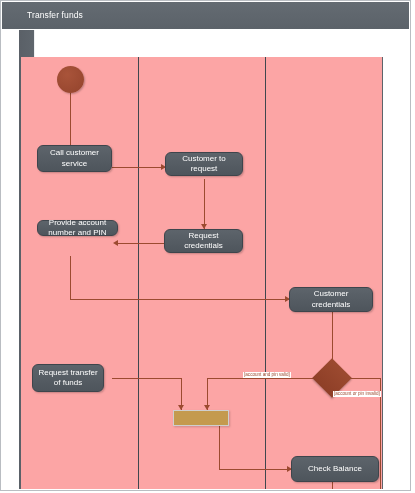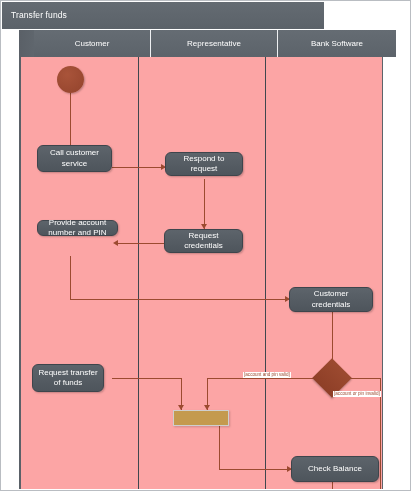--- a/index.html
+++ b/index.html
@@ -12,24 +12,24 @@
   #root{position:relative;width:415px;height:493px;background:#ffffff;}
 
   
   .frame{
     position:absolute;left:0;top:0;width:409px;height:489px;
     border:1px solid #b9bdc2;background:#ffffff;
   }
 
   
   .titlebar{
-    position:absolute;left:1px;top:1px;width:322px;height:27px;
+    position:absolute;left:1px;top:1px;width:407px;height:27px;
     background:linear-gradient(#646b72,#5b6269);
     color:#ffffff;font-size:8.5px;line-height:27px;
-    padding-left:9px;box-sizing:border-box;
+    padding-left:25px;box-sizing:border-box;
     letter-spacing:.1px;
   }
 
   
   .spine{
     position:absolute;left:18px;top:29px;width:15px;height:459px;
     background:linear-gradient(90deg,#5a6067,#5f666d);
     border-right:1px solid #eef0f2;
   }
 
@@ -109,31 +109,20 @@
 </head>
 <body>
 
 <div id="root">
   <div class="frame">
 
     <div class="titlebar">Transfer funds</div>
 
     <div class="spine"></div>
 
-    <div class="laneheads">
-      <div class="lanehead" style="left:0px;width:117px;">
-        <span>Customer</span>
-      </div>
-      <div class="lanehead" style="left:117px;width:127px;">
-        <span>Representative</span>
-      </div>
-      <div class="lanehead last" style="left:244px;width:118px;">
-        <span>Bank Software</span>
-      </div>
-    </div>
 
     <div class="lanebody">
       <div class="lanediv" style="left:117px;"></div>
       <div class="lanediv" style="left:244px;"></div>
       <div class="laneright"></div>
 
       <div class="ln lnv" style="left:49px;top:36px;height:66px;"></div>
       <div class="arw arw-d" style="left:45.5px;top:97px;"></div>
 
       <div class="ln lnh" style="left:91px;top:110px;width:53px;"></div>
@@ -169,21 +158,21 @@
 
       <div class="ln lnv" style="left:311px;top:425px;height:7px;"></div>
 
       <div class="startnode" style="left:36px;top:9px;width:27px;height:27px;"></div>
 
       <div class="act" style="left:16px;top:88px;width:75px;height:27px;">
         <span>Call customer service</span>
       </div>
 
       <div class="act" style="left:144px;top:95px;width:78px;height:24px;">
-        <span>Respond to request</span>
+        <span>Customer to request</span>
       </div>
 
       <div class="act" style="left:143px;top:172px;width:79px;height:24px;">
         <span>Request credentials</span>
       </div>
 
       <div class="act" style="left:16px;top:163px;width:81px;height:16px;">
         <span>Provide account number and PIN</span>
       </div>
 

